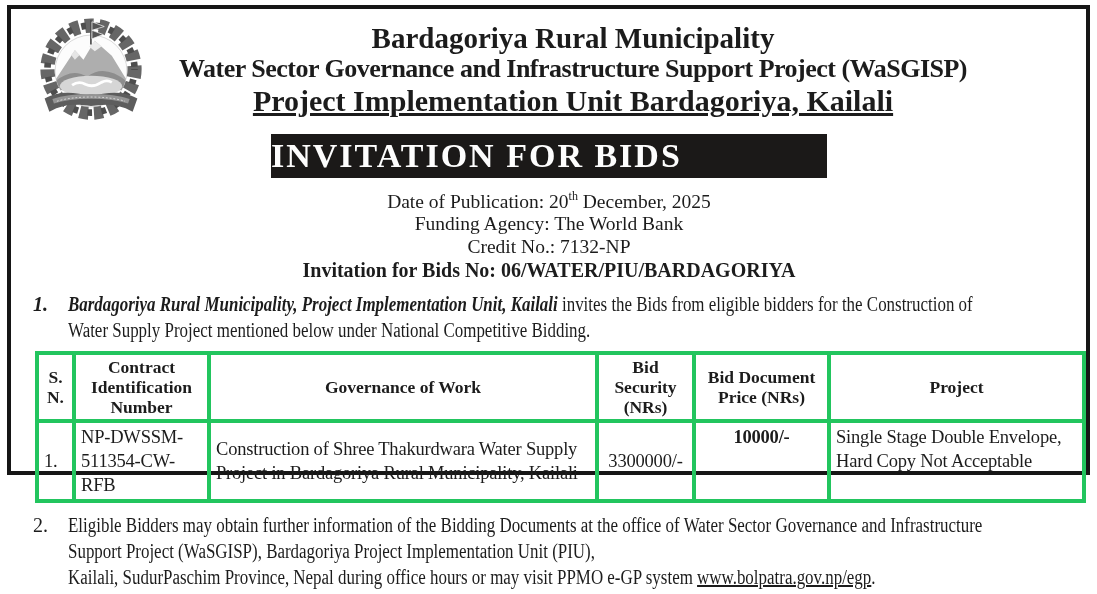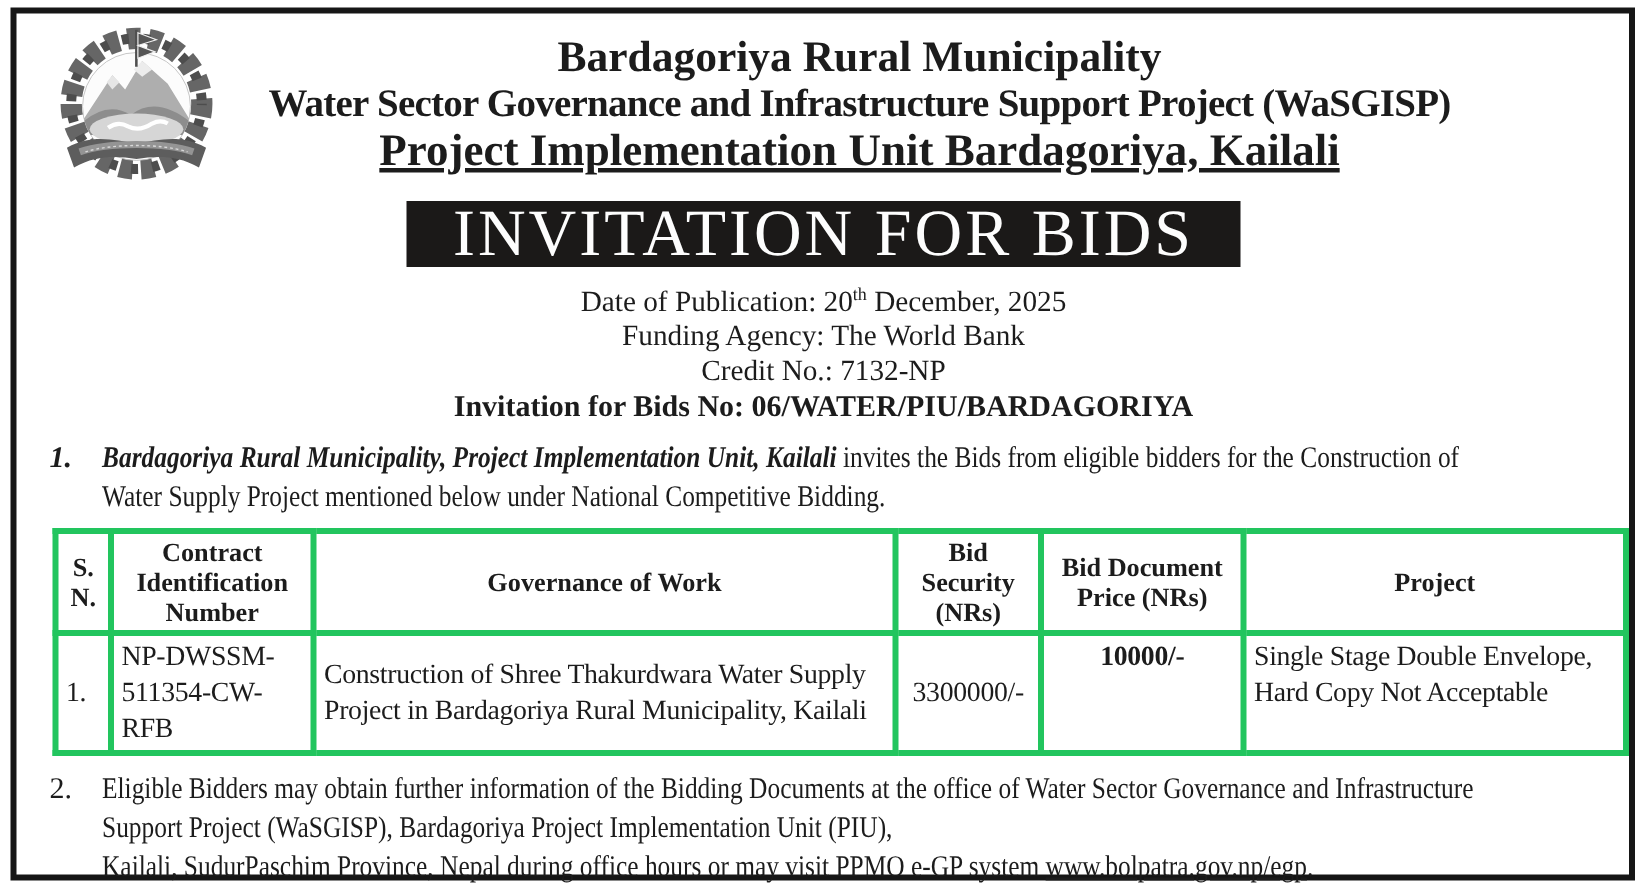--- a/index.html
+++ b/index.html
@@ -6,21 +6,21 @@
     margin: 0; padding: 0;
     width: 1097px; height: 594px;
     background: #ffffff;
     overflow: hidden;
     font-family: "Liberation Serif", serif;
     color: #1c1c1c;
   }
   .page {
     position: absolute;
     left: 7px; top: 5px;
-    width: 1083px; height: 582px;
+    width: 1083px; height: 470px;
     border: 4px solid #161616;
     box-sizing: border-box;
     background: #ffffff;
   }
   .inner {
     position: relative;
     width: 100%; height: 100%;
     padding: 7px 12px 0 13px;
     box-sizing: border-box;
   }
@@ -38,23 +38,22 @@
   }
   .h1 { font-size: 29px; line-height: 32px; }
   .h2 { font-size: 26px; line-height: 30px; letter-spacing: -0.5px; }
   .h3 { font-size: 30px; line-height: 33px; text-decoration: underline; }
   
   .banner {
     width: 556px; height: 44px;
     margin: 10px auto 0 auto;
     background: #1b1918;
     color: #fdfdfd;
-    text-align: center;
-    font-weight: normal;
-    font-size: 44px;
+    font-weight: bold;
+    font-size: 34px;
     line-height: 44px;
     letter-spacing: 2px;
   }
   
   .meta { margin-top: 7px; text-align: center; }
   .meta-line { font-size: 19.5px; line-height: 22.5px; }
   .meta-line sup { font-size: 12px; }
   .meta-line.bold { font-weight: bold; font-size: 20px; line-height: 24px; }
   
   .clause { display: flex; margin: 9px 4px 0 9px; }

